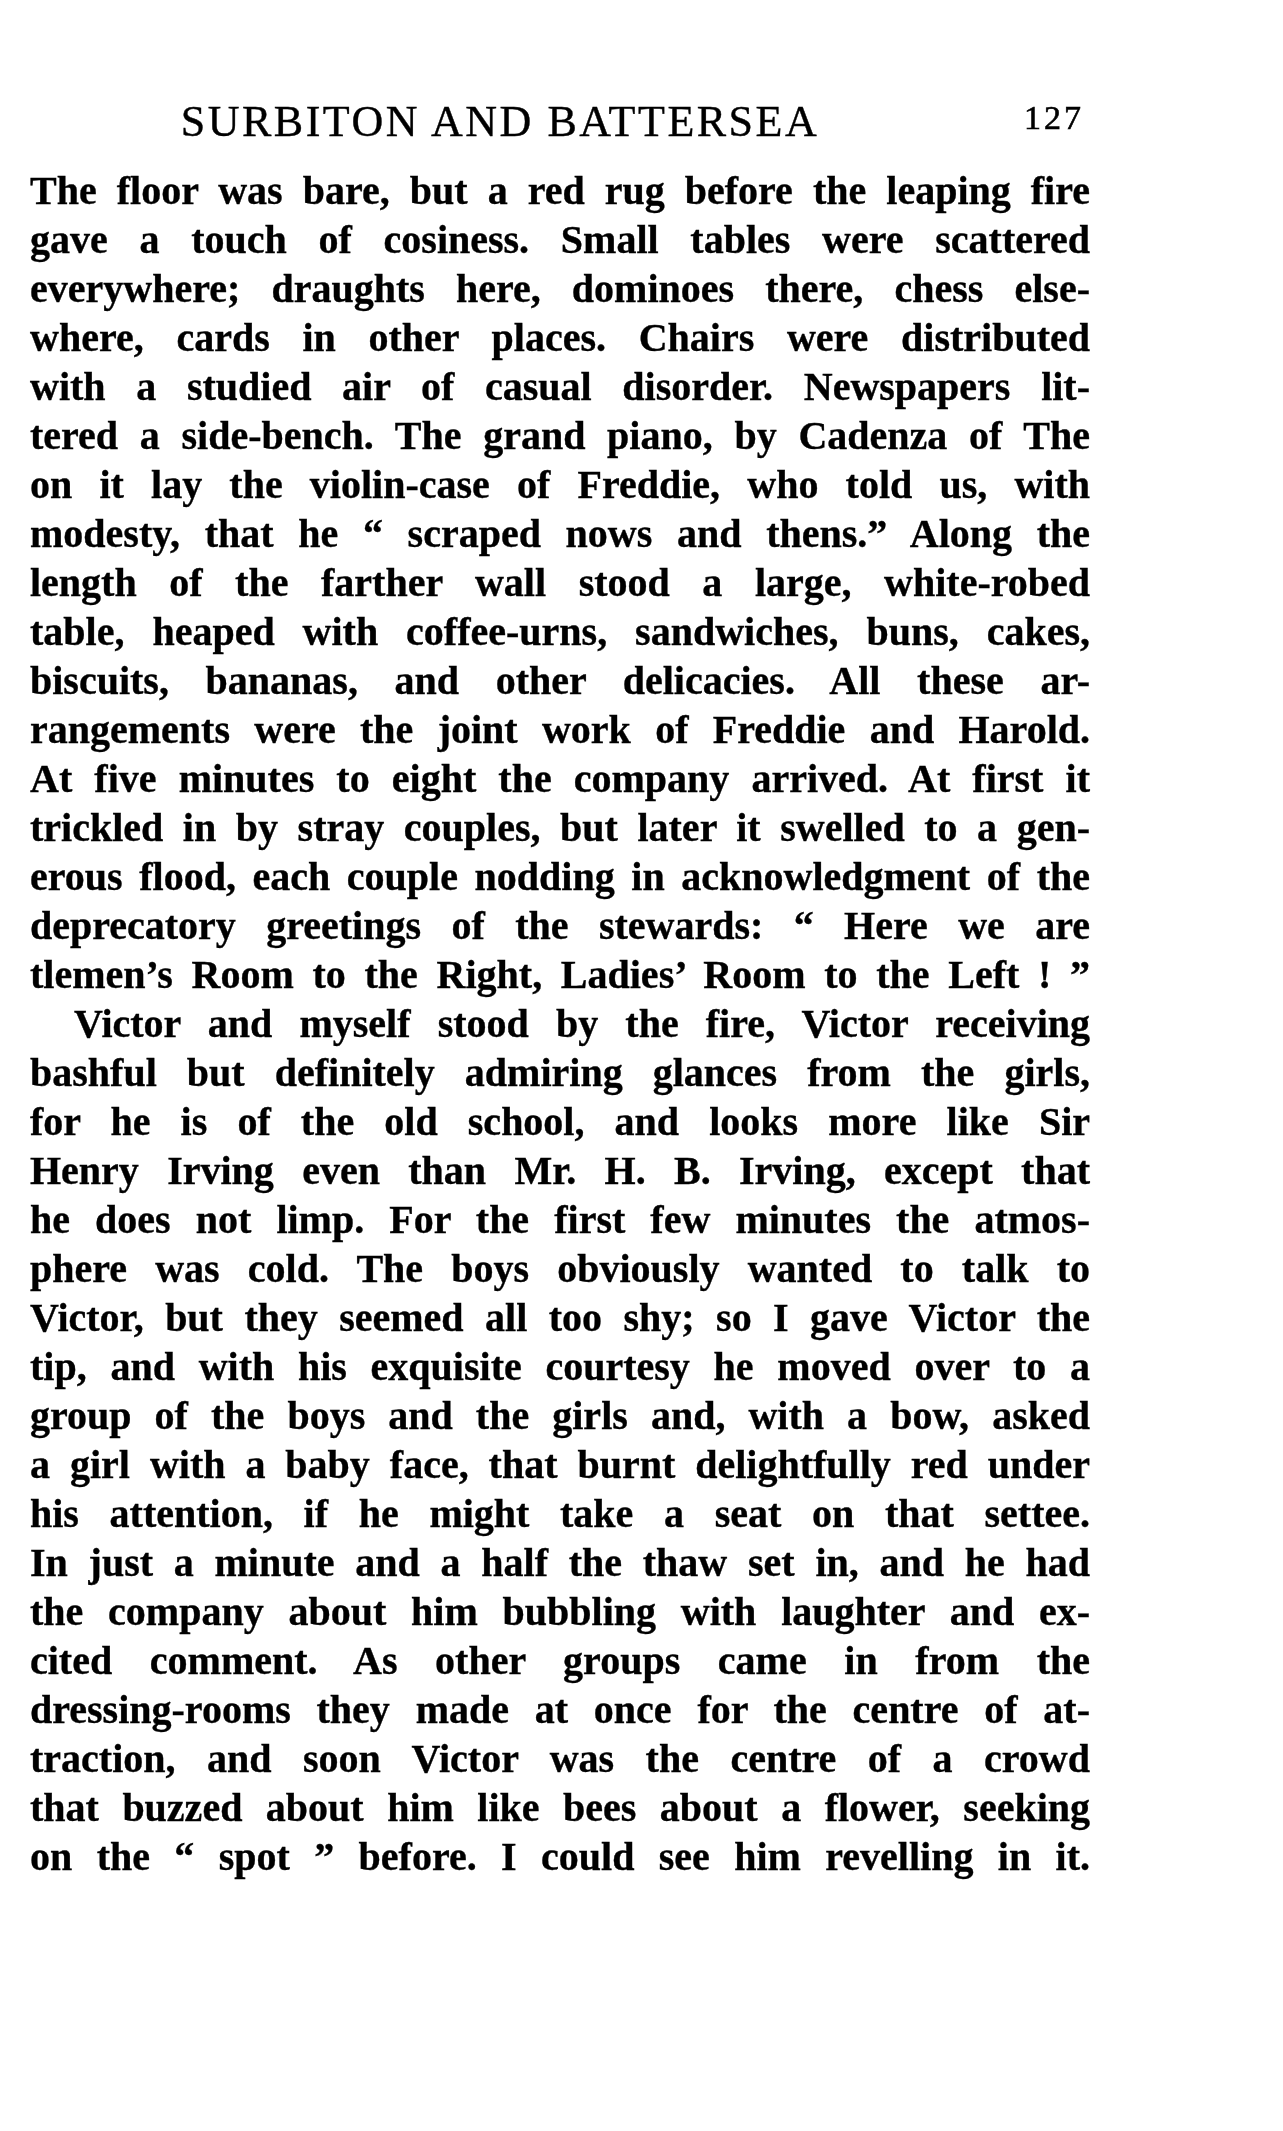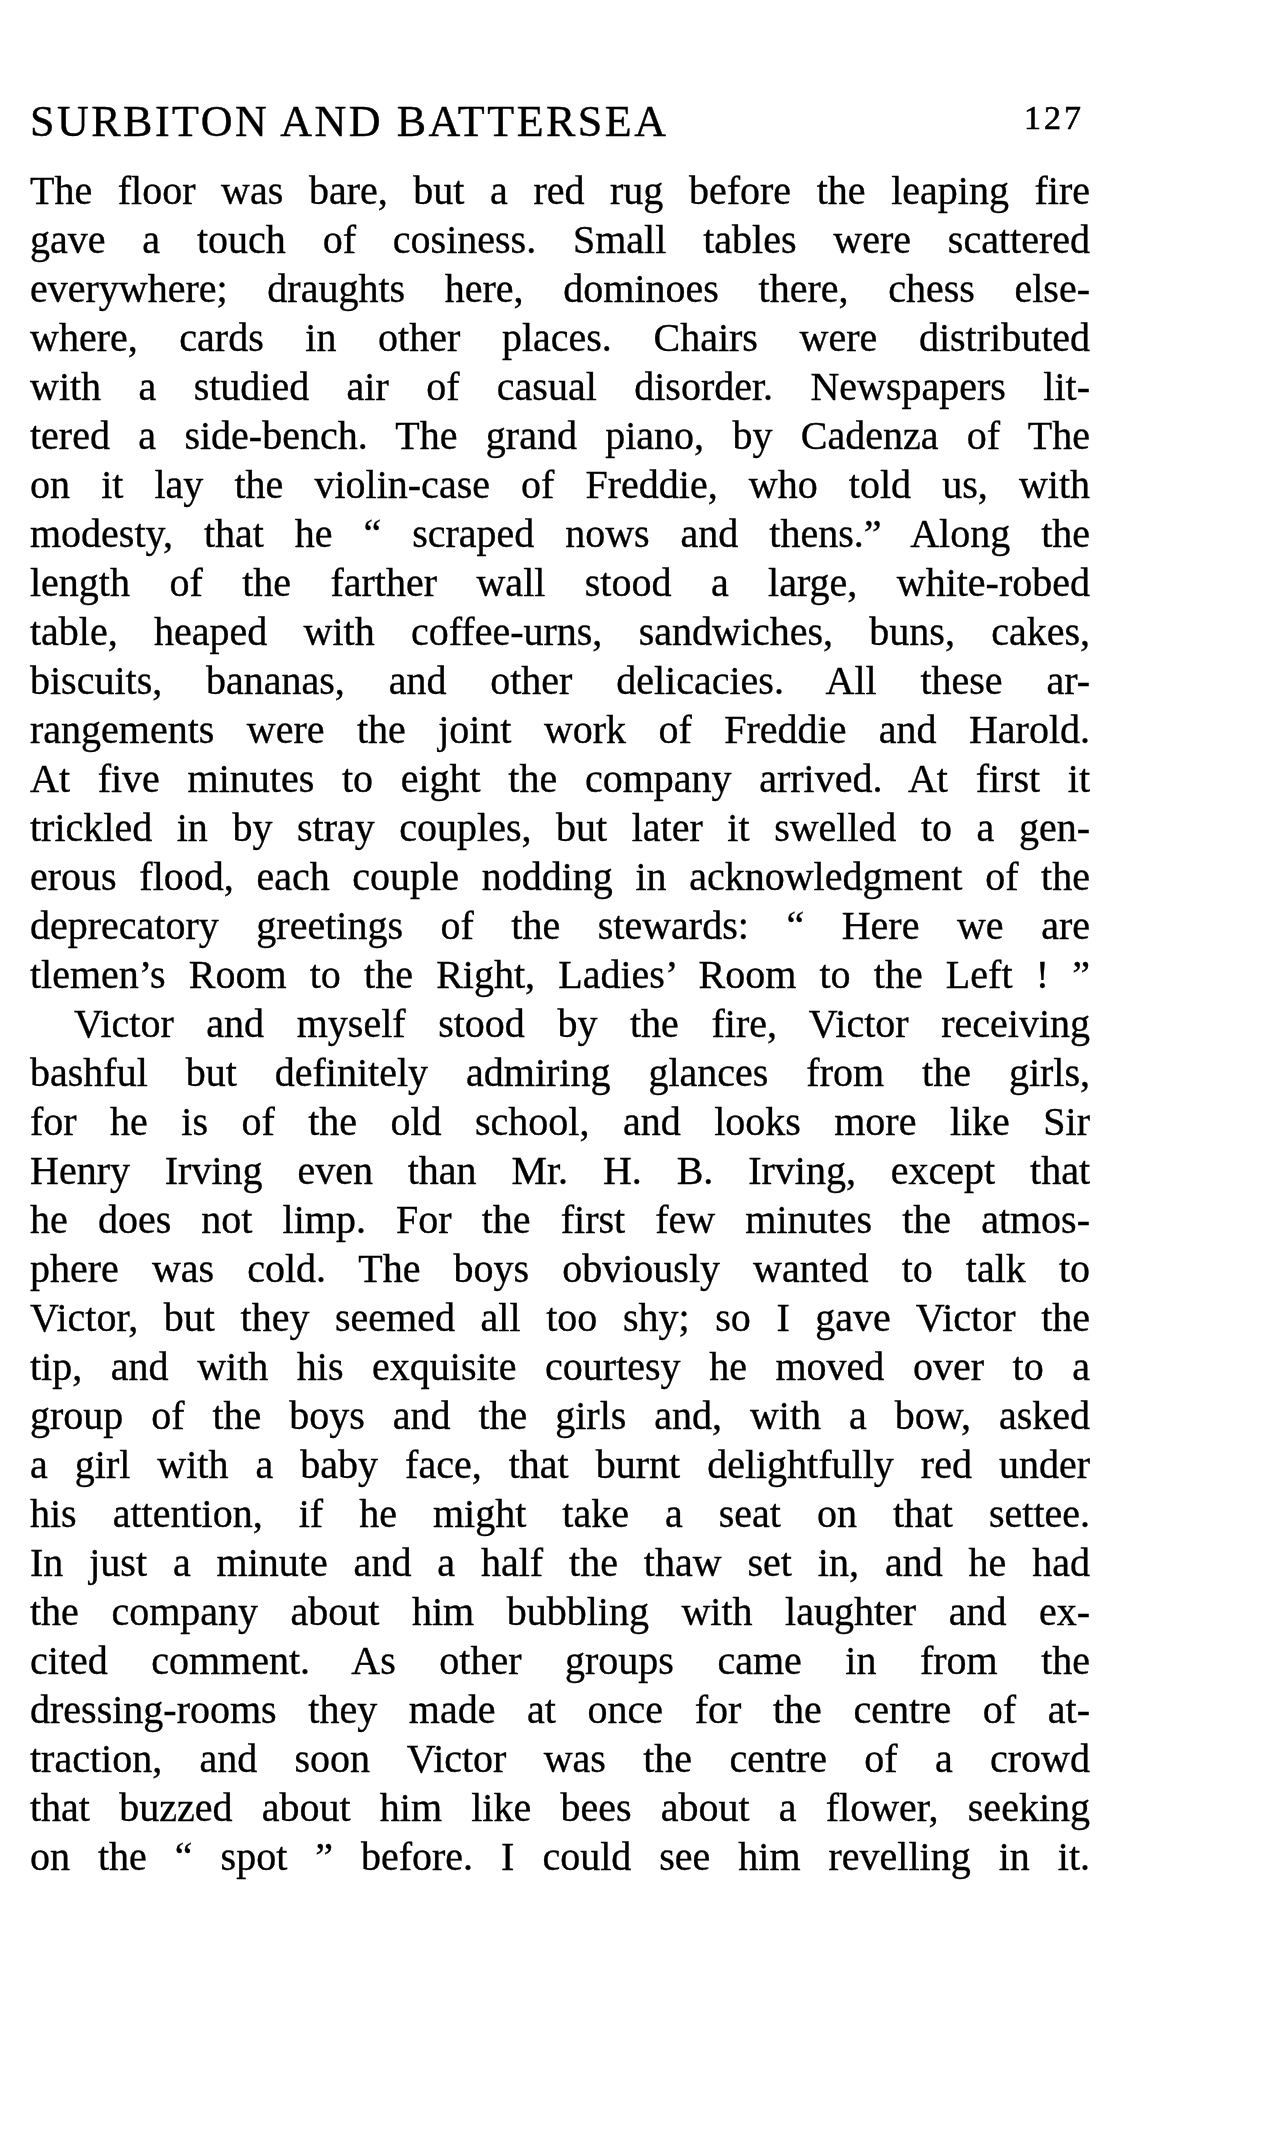--- a/index.html
+++ b/index.html
@@ -22,39 +22,40 @@
     top: 96px;
     left: 30px;
     width: 1060px;
     height: 54px;
   }
   .running-title {
     position: absolute;
     left: 0;
     top: 0;
     width: 940px;
-    text-align: left;
+    text-align: center;
     font-size: 44px;
     letter-spacing: 2.5px;
     white-space: nowrap;
     -webkit-text-stroke: 0.4px #000;
   }
   .page-number {
     position: absolute;
     right: 6px;
     top: 3px;
     font-size: 34px;
     letter-spacing: 3px;
     -webkit-text-stroke: 0.6px #000;
   }
   .page-body {
     position: absolute;
     left: 30px;
     top: 166px;
     width: 1060px;
+    font-weight: bold;
   }
   .text-line {
     font-size: 40px;
     line-height: 49px;
     text-align: justify;
     text-align-last: justify;
     -webkit-text-stroke: 0.35px #000;
   }
   .text-line.indent {
     padding-left: 44px;

